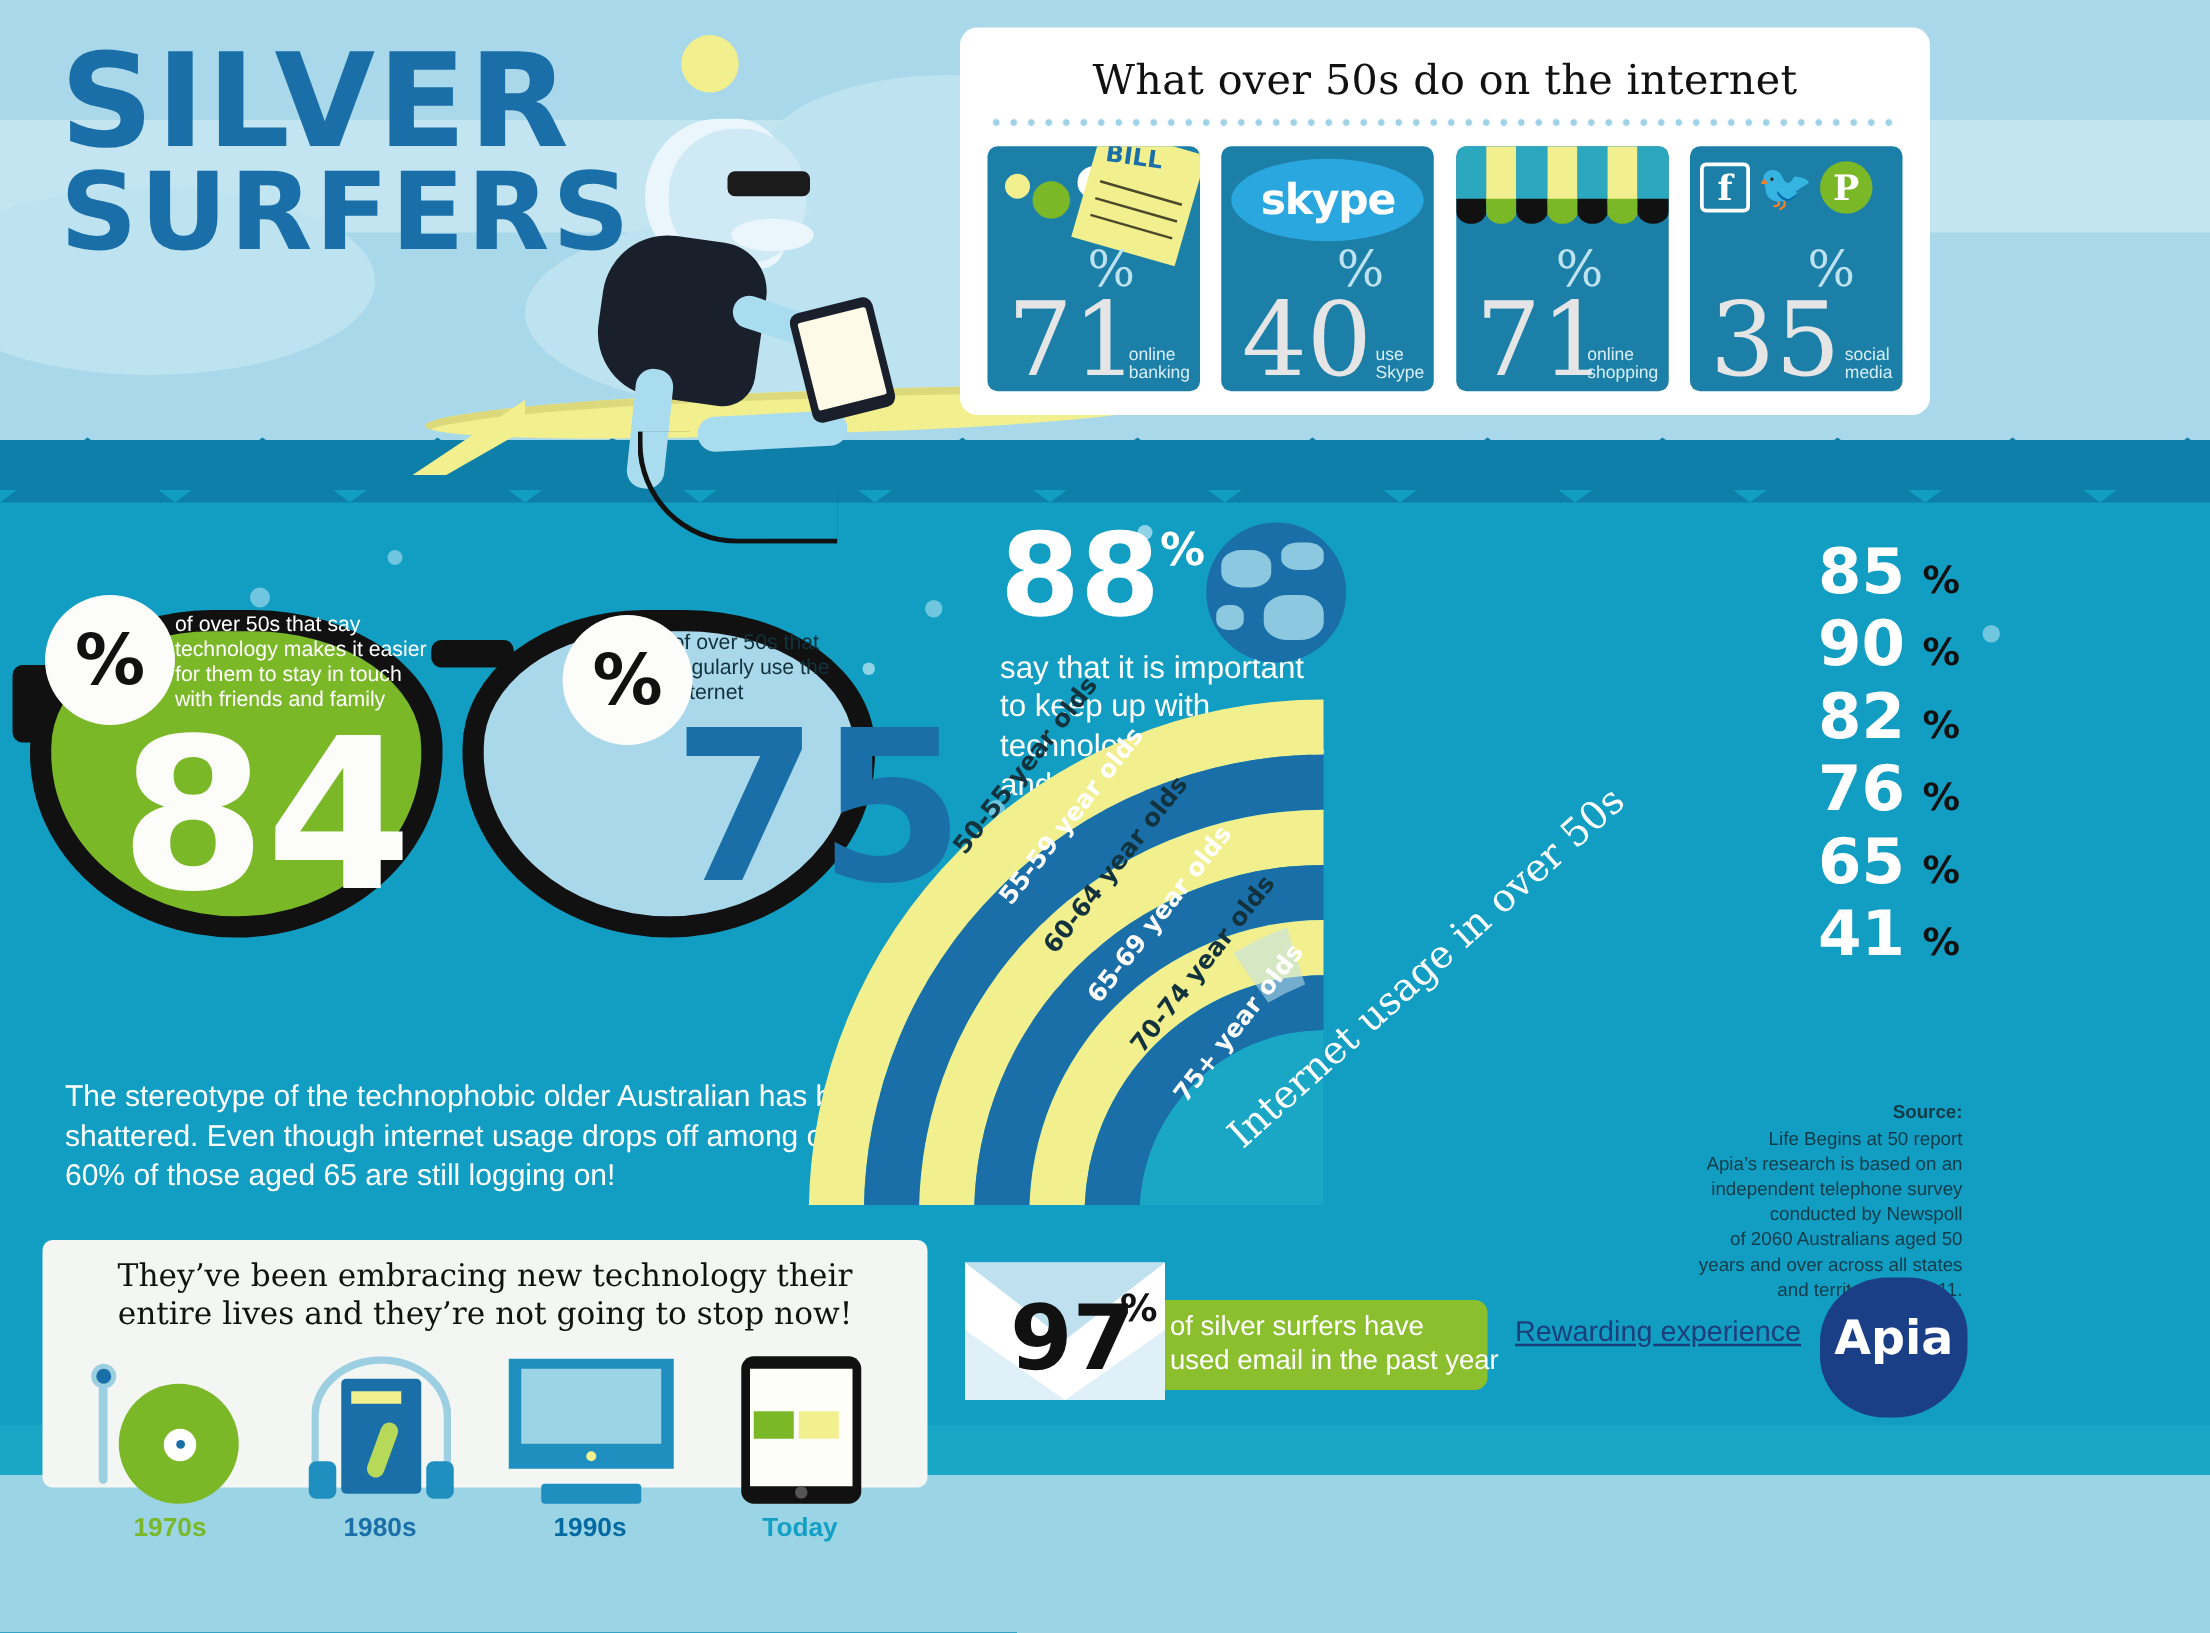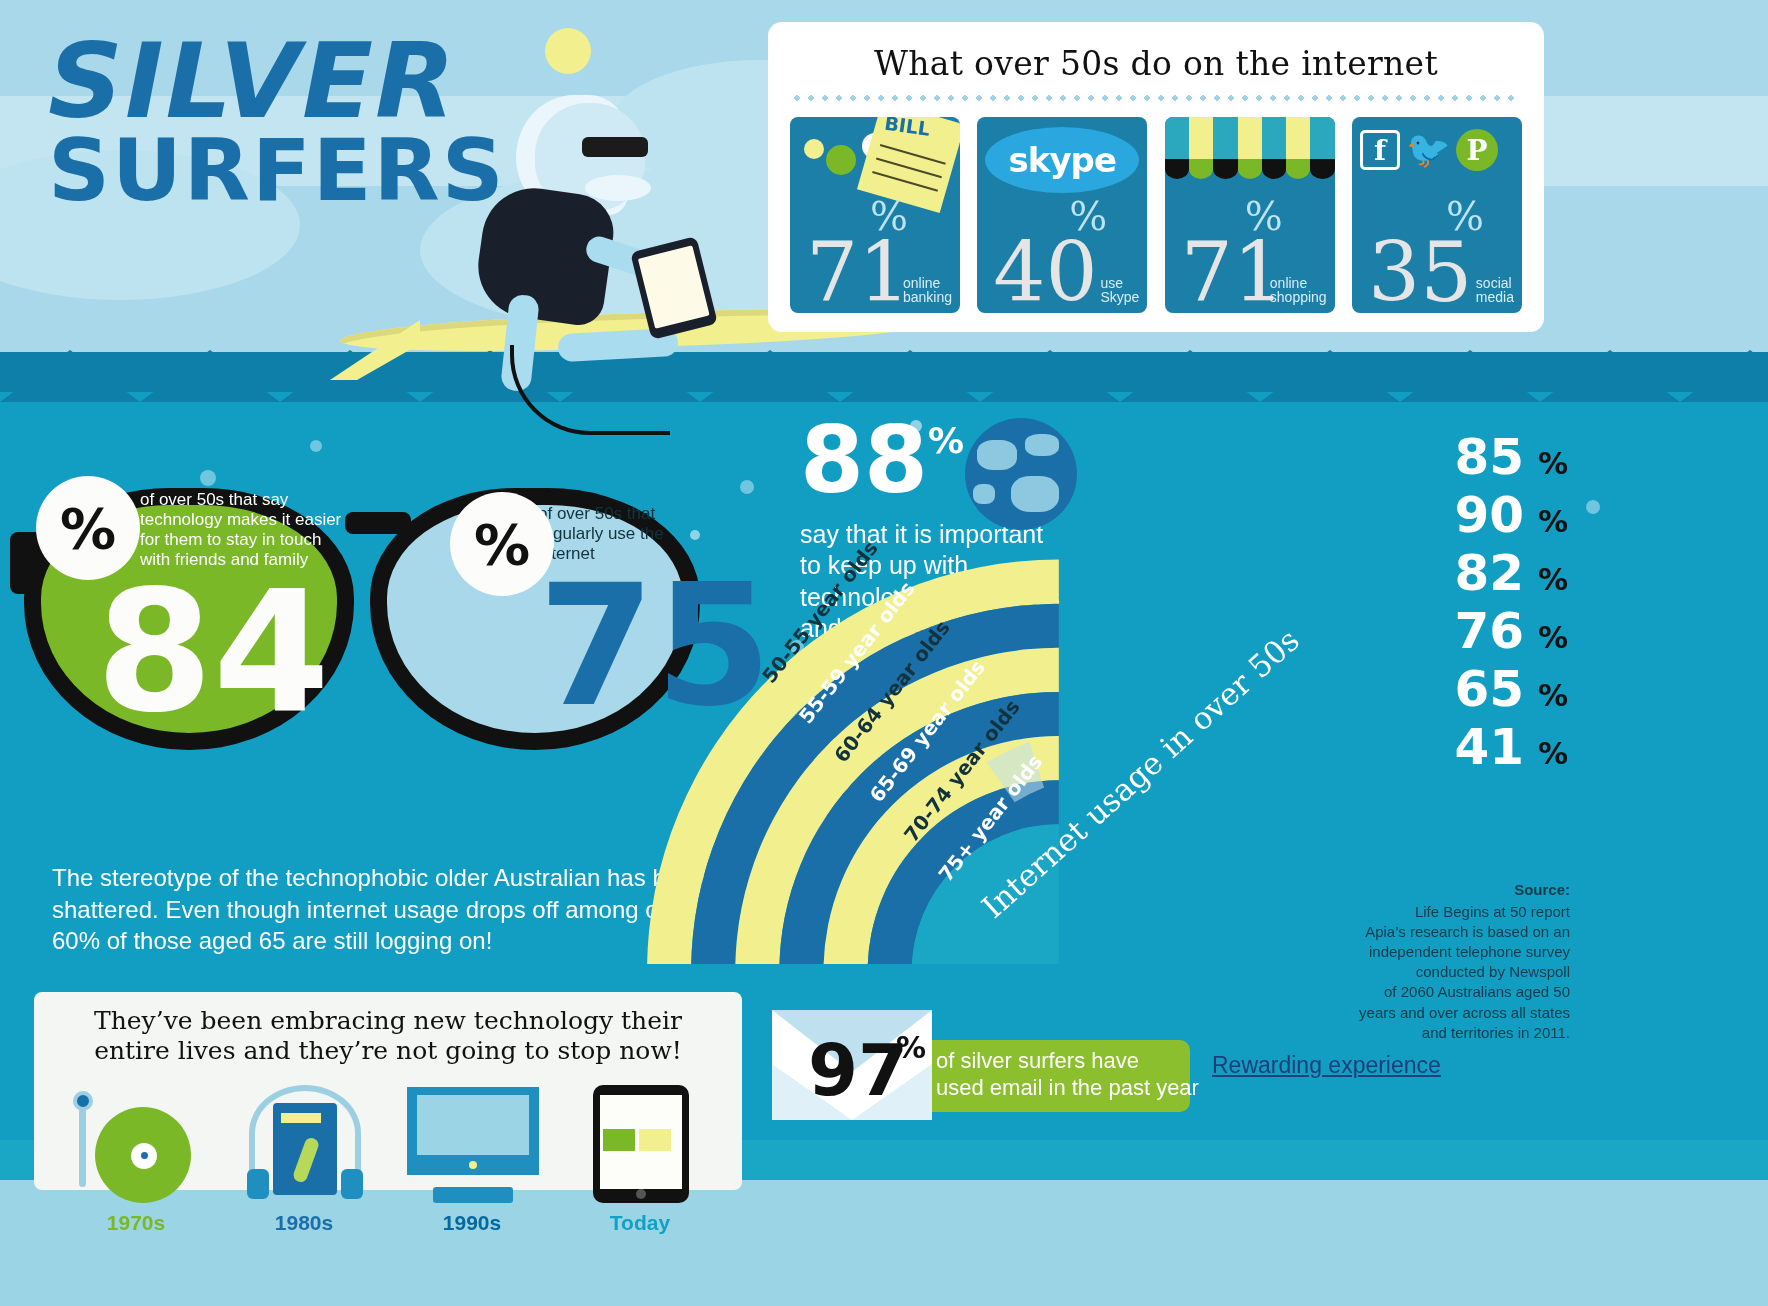--- a/index.html
+++ b/index.html
@@ -30,21 +30,21 @@
   .wave-row .pk { width:0; height:0; border-left:70px solid transparent; border-right:70px solid transparent; border-bottom:52px solid #0e7fa8; }
 
   
   .title-wrap { position:absolute; left:48px; top:30px; width:620px; }
   .t-rise {
     font-family:"DejaVu Sans", sans-serif; font-weight:bold; color:#ffffff;
     font-size:62px; letter-spacing:1px; line-height:1; text-shadow: 2px 2px 0 rgba(0,0,0,.05);
   }
   .t-silver {
     font-family:"DejaVu Sans", sans-serif; font-weight:bold; color:#1b6fa8;
-    font-size:104px; line-height:.92; letter-spacing:2px; margin-top:4px;font-style:italic;
+    font-size:104px; line-height:.92; letter-spacing:2px; margin-top:4px;
   }
   .t-surfers {
     font-family:"DejaVu Sans", sans-serif; font-weight:bold; color:#1b6fa8;
     font-size:86px; line-height:.95; letter-spacing:2px;
   }
 
   
   .surfer { position:absolute; left:330px; top:95px; width:430px; height:320px; }
   .board { position:absolute; left:10px; top:218px; width:610px; height:34px;
            background:#f2ef8e; border-radius:50% 50% 50% 50% / 60% 60% 60% 60%;
@@ -533,14 +533,18 @@
       <div class="fl"></div>
   </div>
   <div class="email-num">97</div>
   <div class="email-pct">%</div>
   <div class="email-txt">
     <div>of silver surfers have</div>
     <div>used email in the past year</div>
   </div>
 
   <a class="reward" href="#">Rewarding experience</a>
+  <div class="apia">
+    <div class="map"></div>
+    <div class="txt">Apia</div>
+  </div>
 
 </div>
 
 </body></html>

